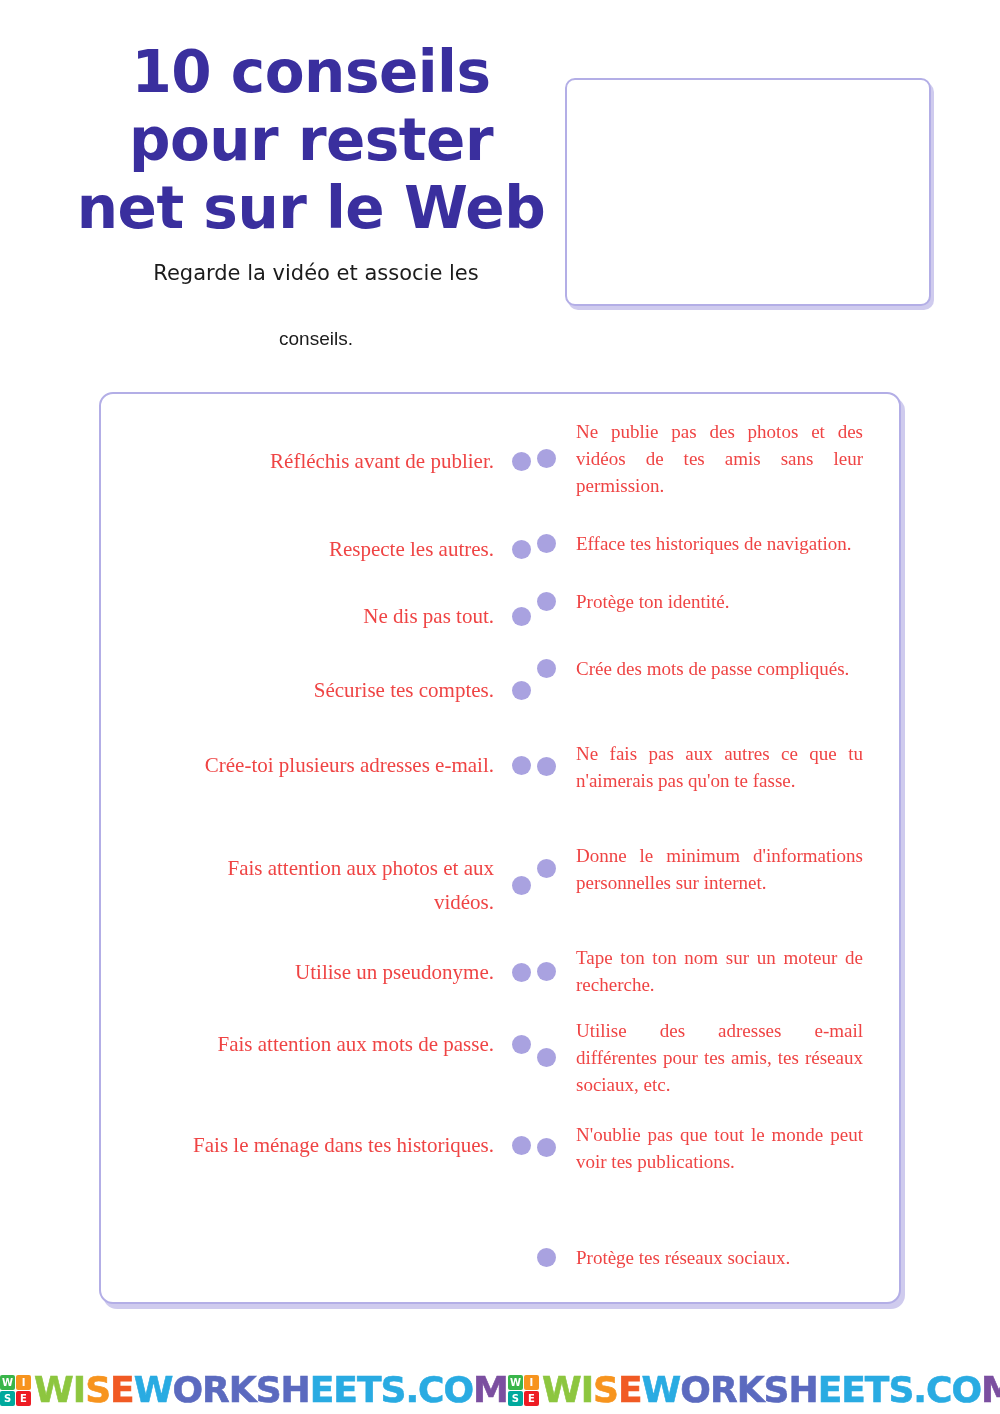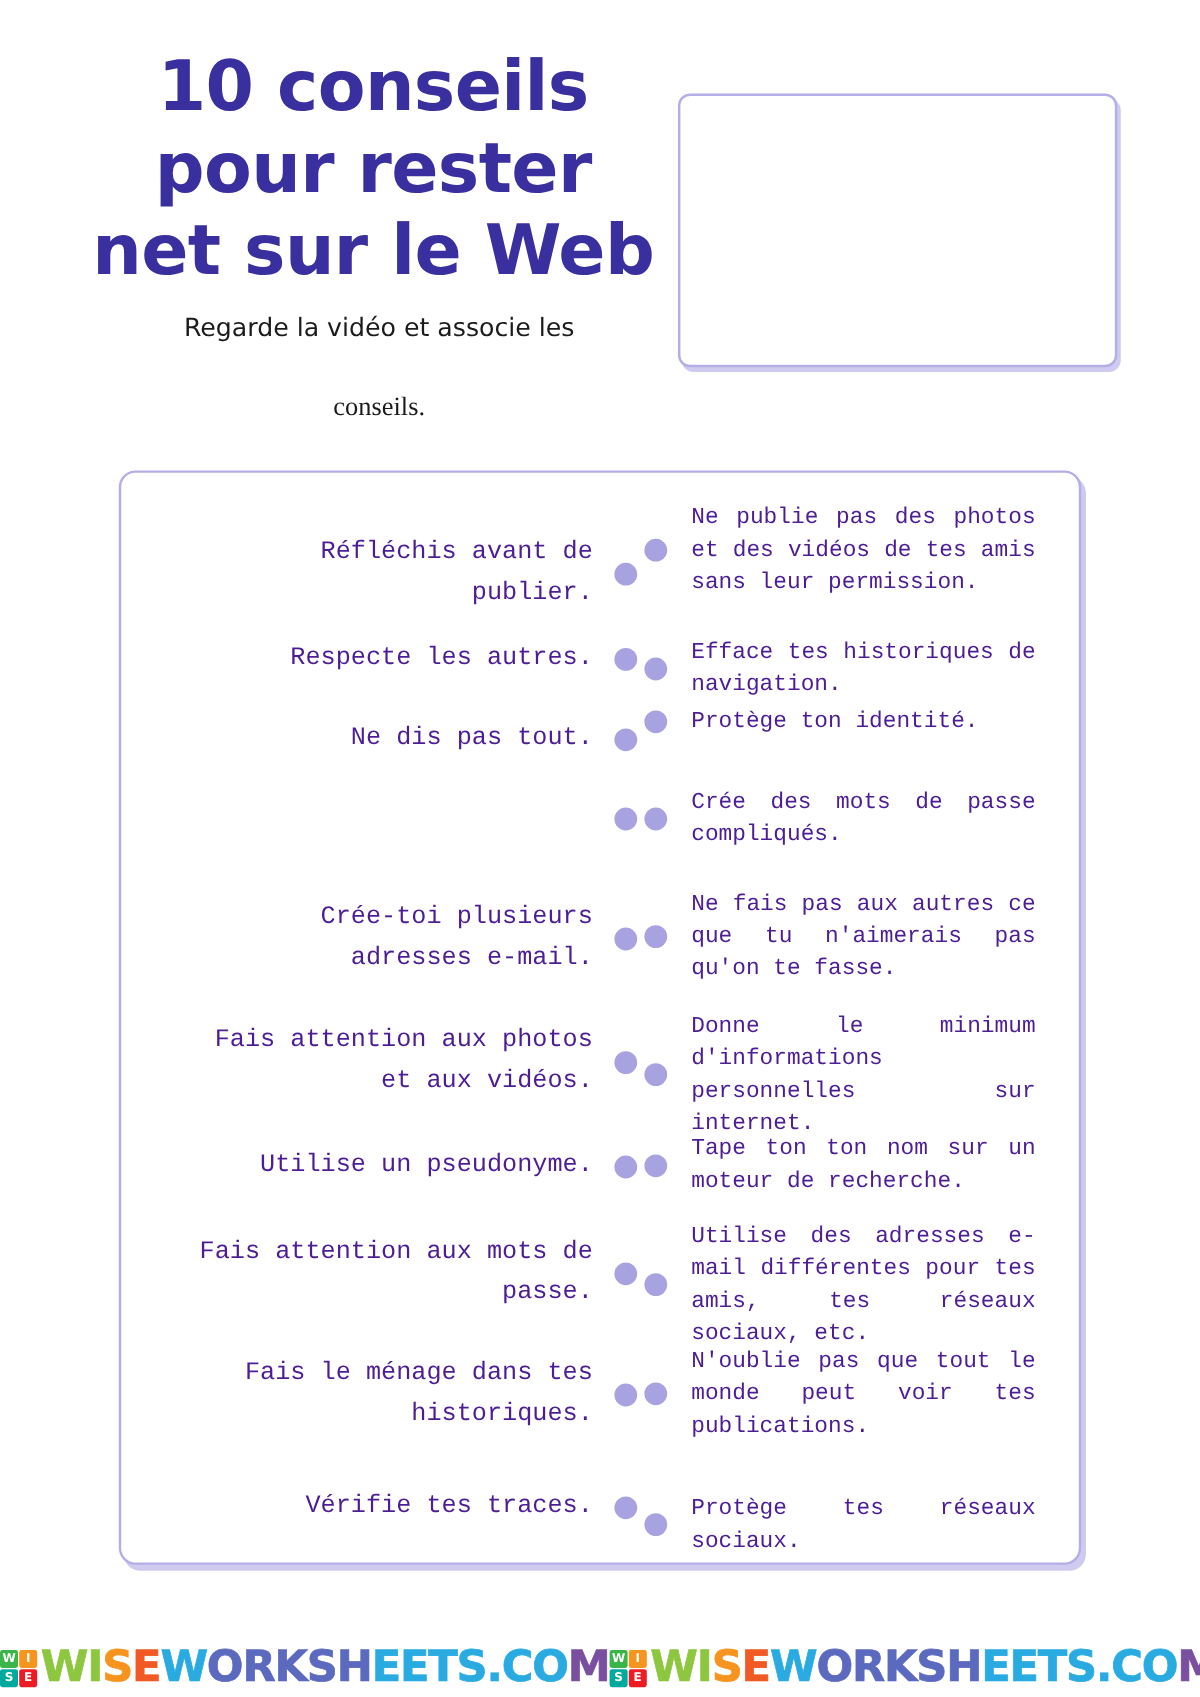--- a/index.html
+++ b/index.html
@@ -47,25 +47,25 @@
     width: 480px;
     text-align: center;
   }
   #instructions-line1 {
     font-size: 21px;
     line-height: 30px;
     color: #1b1b1b;
     font-family: "DejaVu Sans", sans-serif;
   }
   #instructions-line2 {
-    font-size: 22px;
+    font-size: 19px;
     line-height: 30px;
     color: #1b1b1b;
     margin-top: 36px;
-    font-family: Liberation Serif, serif;
+    font-family: Liberation Sans, sans-serif;
   }
   #video-placeholder {
     position: absolute;
     left: 549px;
     top: 78px;
     width: 366px;
     height: 228px;
     border: 2px solid #b3aee6;
     border-radius: 10px;
     background: #ffffff;
@@ -104,22 +104,22 @@
 
   .row {
     position: absolute;
     display: flex;
     align-items: center;
   }
   #left-col .row  { justify-content: flex-end; width: 410px; align-items: center; }
   #right-col .row { justify-content: flex-start; width: 346px; }
 
   .item-text {
-    color: #4c1d95;
-    font-family: Liberation Mono, monospace;
+    color: #ef4444;
+    font-family: Liberation Serif, serif;
   }
   #left-col .item-text {
     font-size: 21px;
     line-height: 34px;
     text-align: right;
     max-width: 330px;
   }
   #right-col .item-text {
     font-size: 19px;
     line-height: 27px;
@@ -218,44 +218,41 @@
         </div>
         <div class="row" style="top: 138px;">
           <div class="item-text">Respecte les autres.</div>
           <div class="dot"></div>
         </div>
         <div class="row" style="top: 205px;">
           <div class="item-text">Ne dis pas tout.</div>
           <div class="dot"></div>
         </div>
         <div class="row" style="top: 279px;">
+          <div class="item-text">Sécurise tes comptes.</div>
           <div class="dot"></div>
         </div>
         <div class="row" style="top: 354px;">
           <div class="item-text">Crée-toi plusieurs adresses e-mail.</div>
           <div class="dot"></div>
         </div>
         <div class="row" style="top: 457px;">
           <div class="item-text">Fais attention aux photos et aux vidéos.</div>
           <div class="dot"></div>
         </div>
         <div class="row" style="top: 561px;">
           <div class="item-text">Utilise un pseudonyme.</div>
           <div class="dot"></div>
         </div>
         <div class="row" style="top: 633px;">
           <div class="item-text">Fais attention aux mots de passe.</div>
           <div class="dot"></div>
         </div>
         <div class="row" style="top: 734px;">
           <div class="item-text">Fais le ménage dans tes historiques.</div>
-          <div class="dot"></div>
-        </div>
-        <div class="row" style="top: 845px;">
-          <div class="item-text">Vérifie tes traces.</div>
           <div class="dot"></div>
         </div>
       </div>
     <div class="col" id="right-col">
         <div class="row" style="top: 23.5px;">
           <div class="dot"></div>
           <div class="item-text">Ne publie pas des photos et des vidéos de tes amis sans leur permission.</div>
         </div>
         <div class="row" style="top: 136px;">
           <div class="dot"></div>

